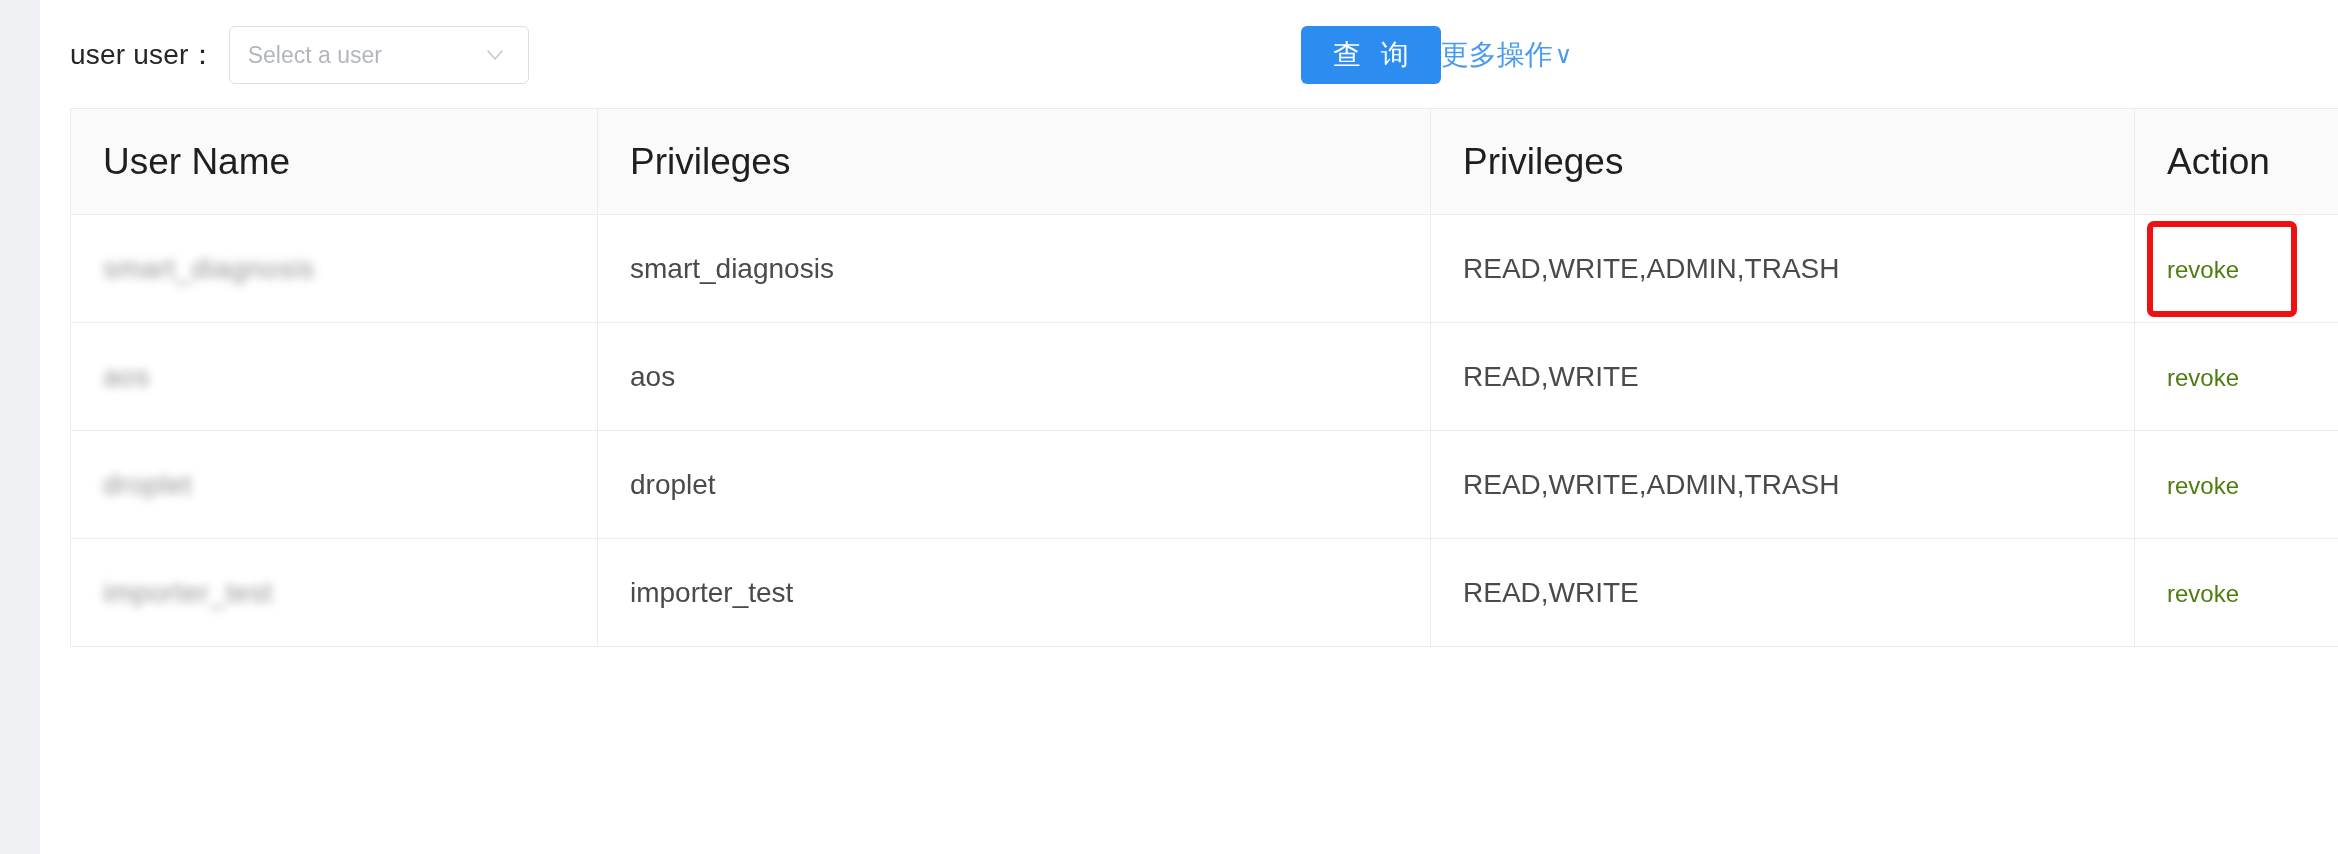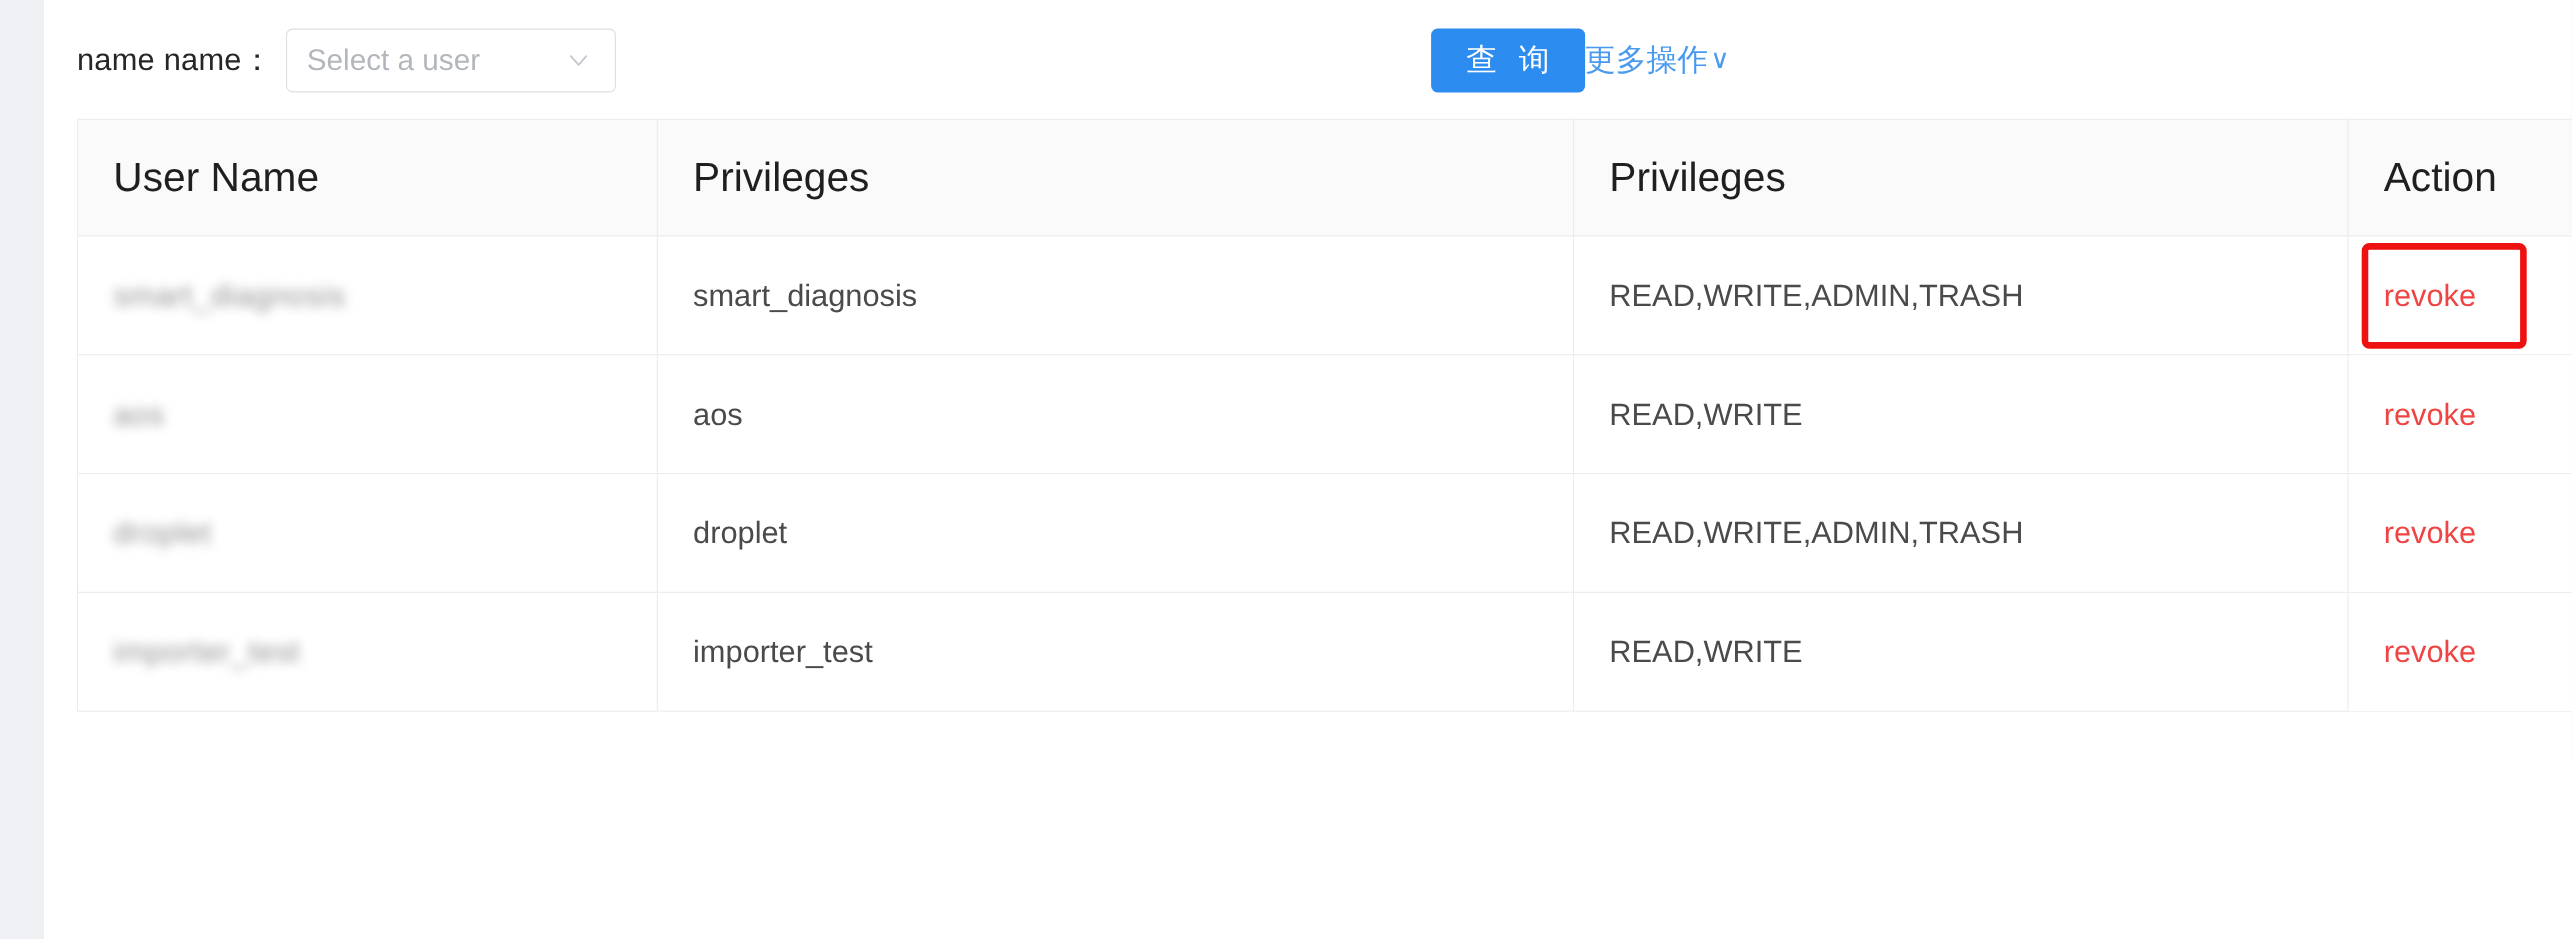--- a/index.html
+++ b/index.html
@@ -65,21 +65,21 @@
     height: 58px;
     border: 1.5px solid #dcdfe3;
     border-radius: 6px;
     background: #ffffff;
     display: flex;
     align-items: center;
     cursor: pointer;
   }
 
   .select-placeholder {
-    font-size: 27px;
+    font-size: 23px;
     color: #b3b7bd;
     padding-left: 18px;
     line-height: 1;
     user-select: none;
   }
 
   .select-arrow {
     position: absolute;
     right: 22px;
     top: 50%;
@@ -185,23 +185,23 @@
     position: relative;
     color: #6b6b6b;
     filter: blur(5px);
     opacity: 0.72;
     user-select: none;
     letter-spacing: 0.5px;
   }
 
   
   .revoke-link {
-    color: #ef4444;
-    cursor: pointer;
-    font-size: 28px;
+    color: #4d7c0f;
+    cursor: pointer;
+    font-size: 24px;
     line-height: 1;
     display: inline-block;
   }
 
   .cell-action { position: relative; }
 
   .highlight-box {
     position: absolute;
     left: 12px;
     top: 6px;
@@ -215,21 +215,21 @@
 </style>
 </head>
 <body>
 
 <div id="app">
   <div id="content-panel">
 
     <div id="toolbar">
 
       <div class="filter-group">
-        <span class="filter-label">name name：</span>
+        <span class="filter-label">user user：</span>
 
         <div class="select-box">
           <span class="select-placeholder">Select a user</span>
           <span class="select-arrow">
             <svg width="22" height="22" viewBox="0 0 22 22">
               <path d="M4 7 L11 15 L18 7" fill="none" stroke="#c4c8ce" stroke-width="1.6" stroke-linecap="round" stroke-linejoin="round"></path>
             </svg>
           </span>
         </div>
       </div>

